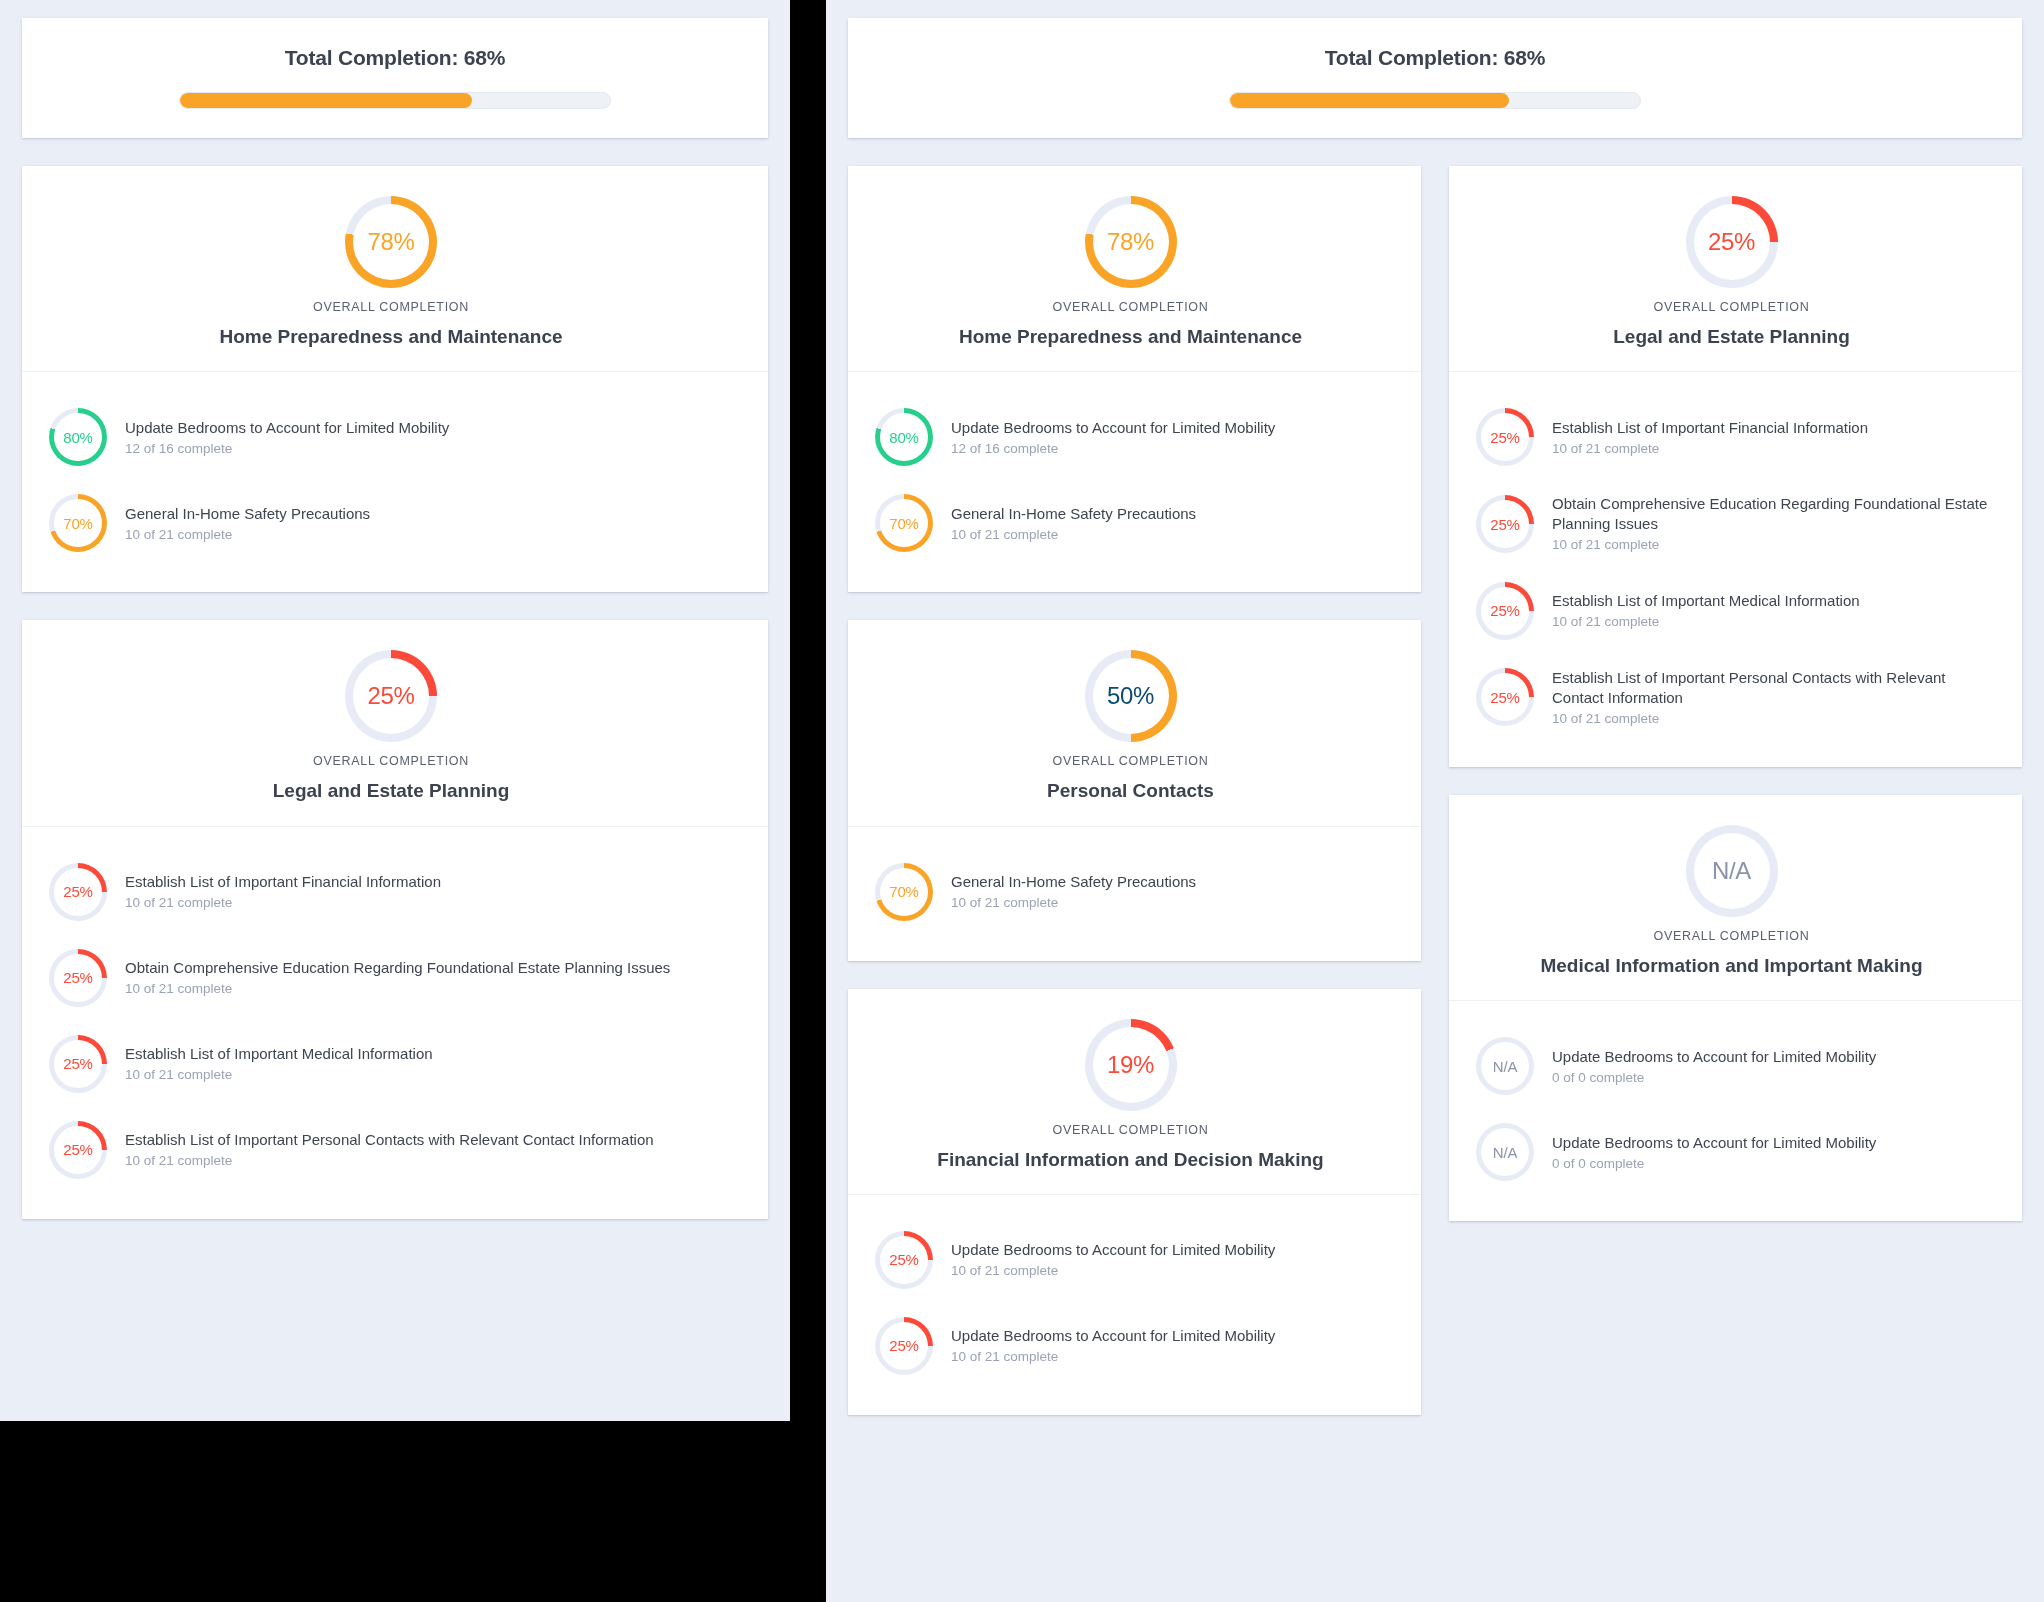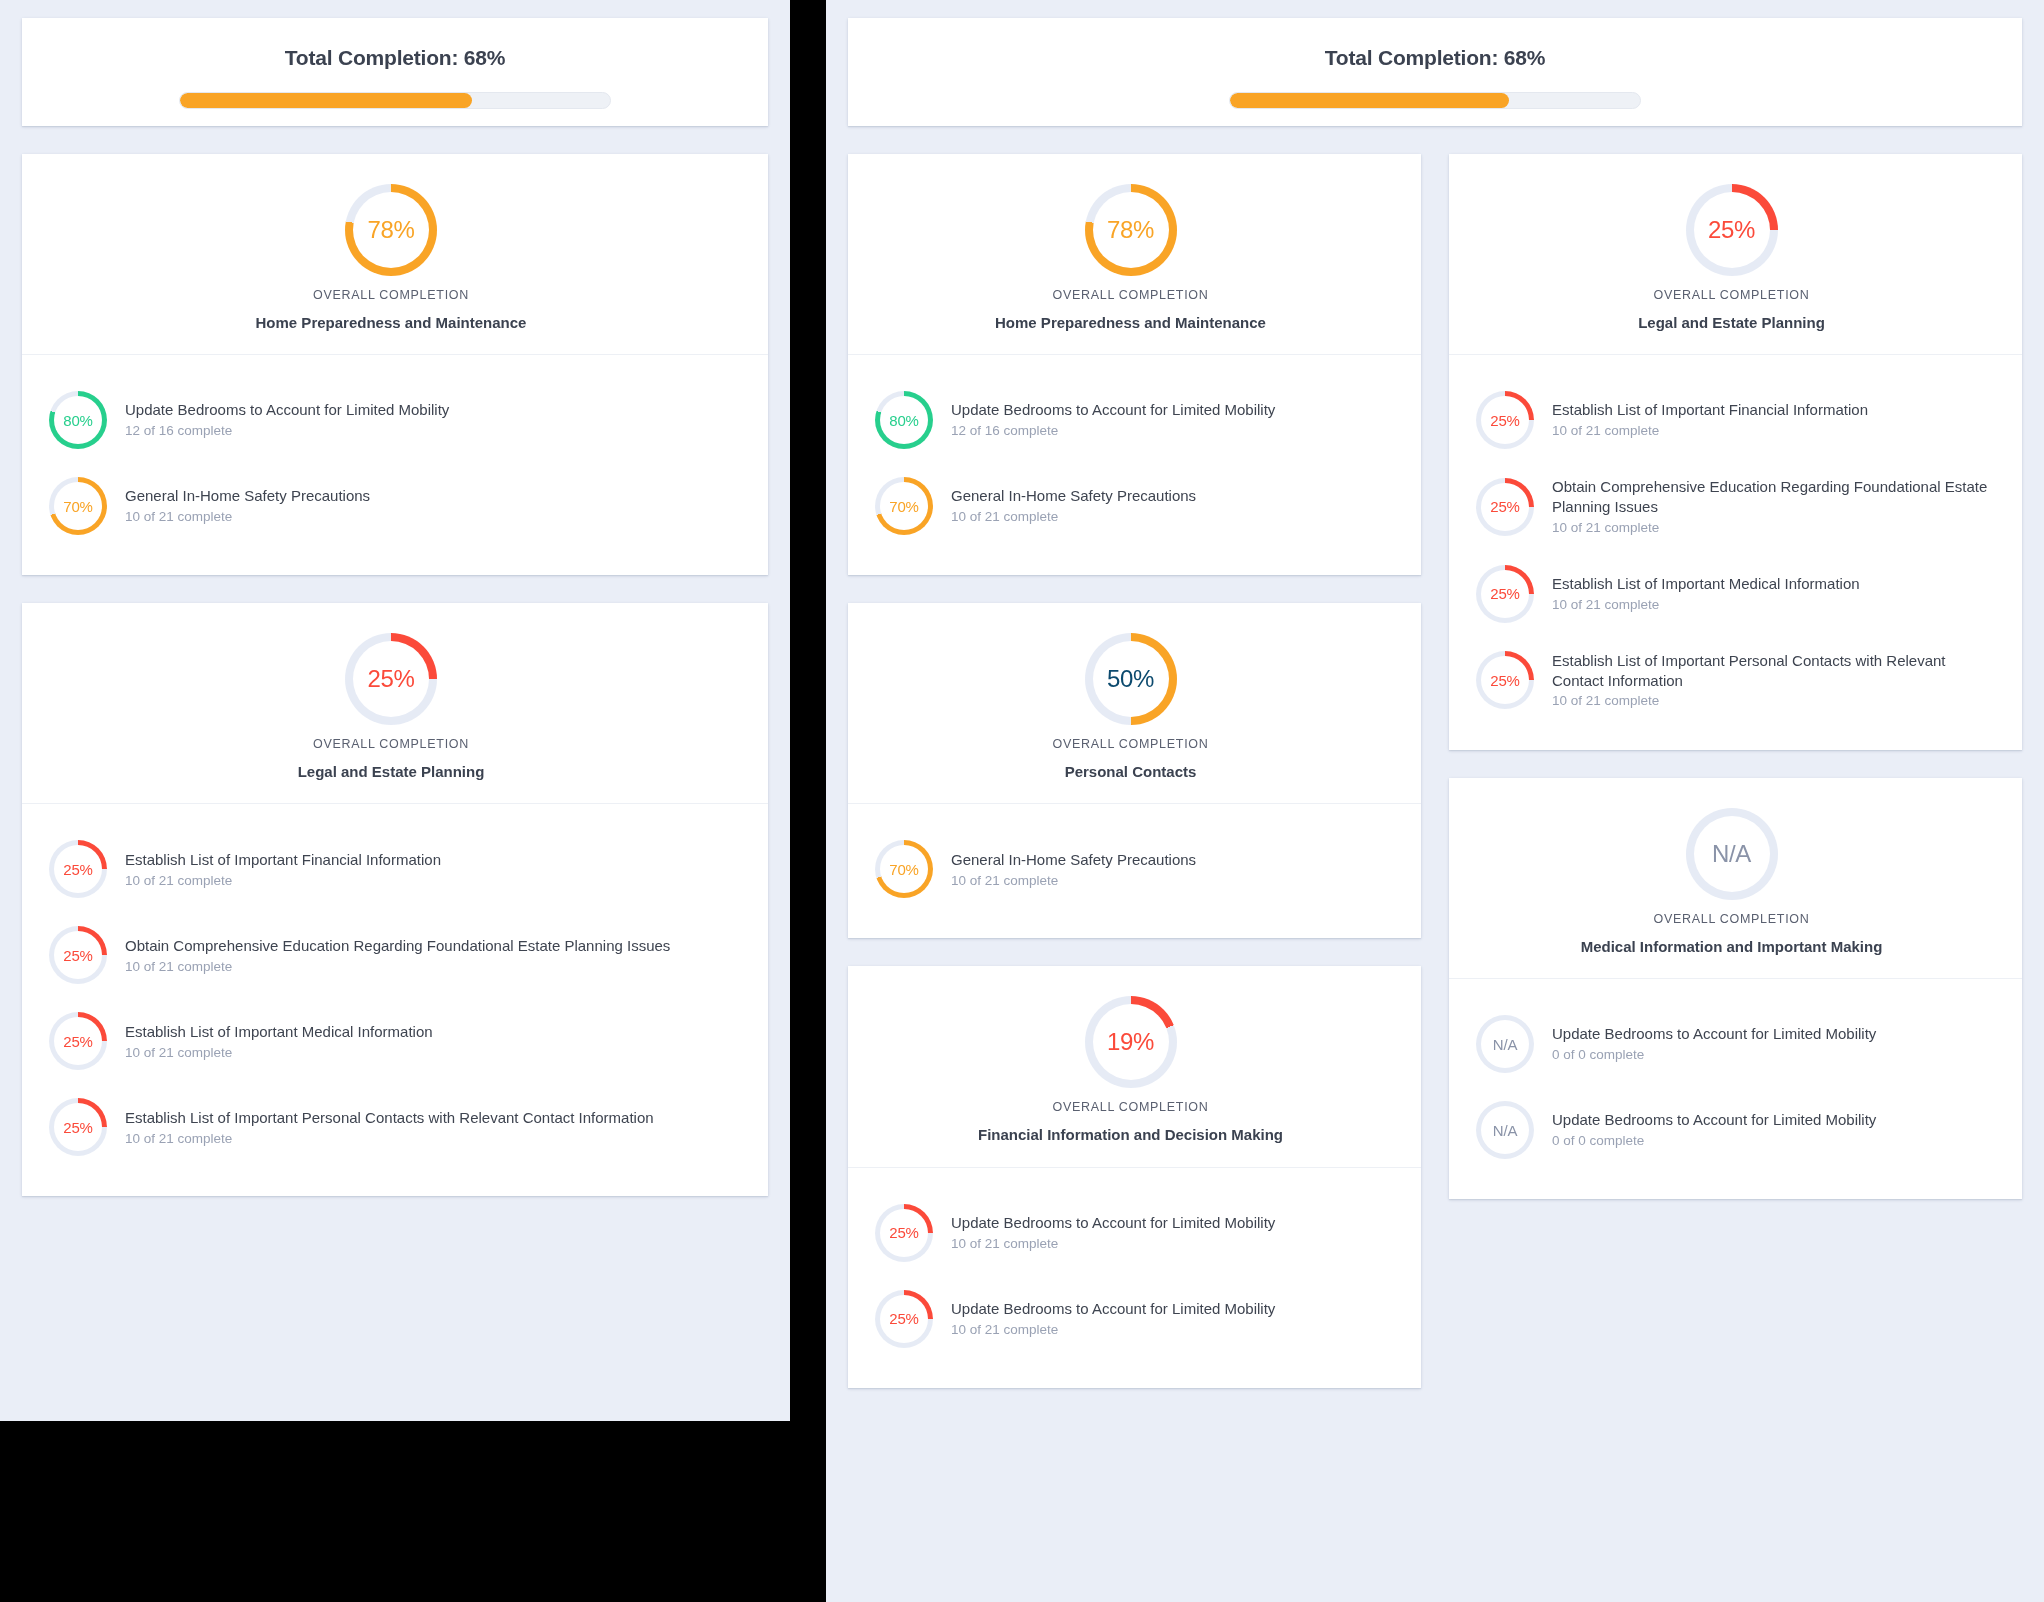--- a/index.html
+++ b/index.html
@@ -24,21 +24,21 @@
   .panel-inner { padding: 18px 22px 22px 22px; }
 
   
   .card {
     background: #ffffff;
     box-shadow: 0 1px 3px rgba(40,60,100,0.16), 0 1px 1px rgba(40,60,100,0.07);
     margin-bottom: 28px;
   }
 
   
-  .total-card { padding: 28px 0 17px 0; text-align: center; }
+  .total-card { padding: 28px 0 29px 0; text-align: center; }
   .total-title {
     font-size: 21px;
     font-weight: bold;
     color: #3b4250;
     letter-spacing: -0.2px;
     margin-bottom: 22px;
   }
   .total-bar-wrap { display: flex; justify-content: center; }
   .total-bar {
     height: 17px;
@@ -63,21 +63,21 @@
     border-bottom: 1px solid #edf0f5;
   }
   .cat-sub {
     font-size: 12.5px;
     letter-spacing: 0.7px;
     color: #5a6070;
     margin-top: 12px;
     text-transform: uppercase;
   }
   .cat-title {
-    font-size: 15px;
+    font-size: 19px;
     font-weight: bold;
     color: #3b4250;
     margin-top: 11px;
     line-height: 1.28;
   }
 
   
   .ring-big {
     width: 92px; height: 92px;
     margin: 0 auto;

